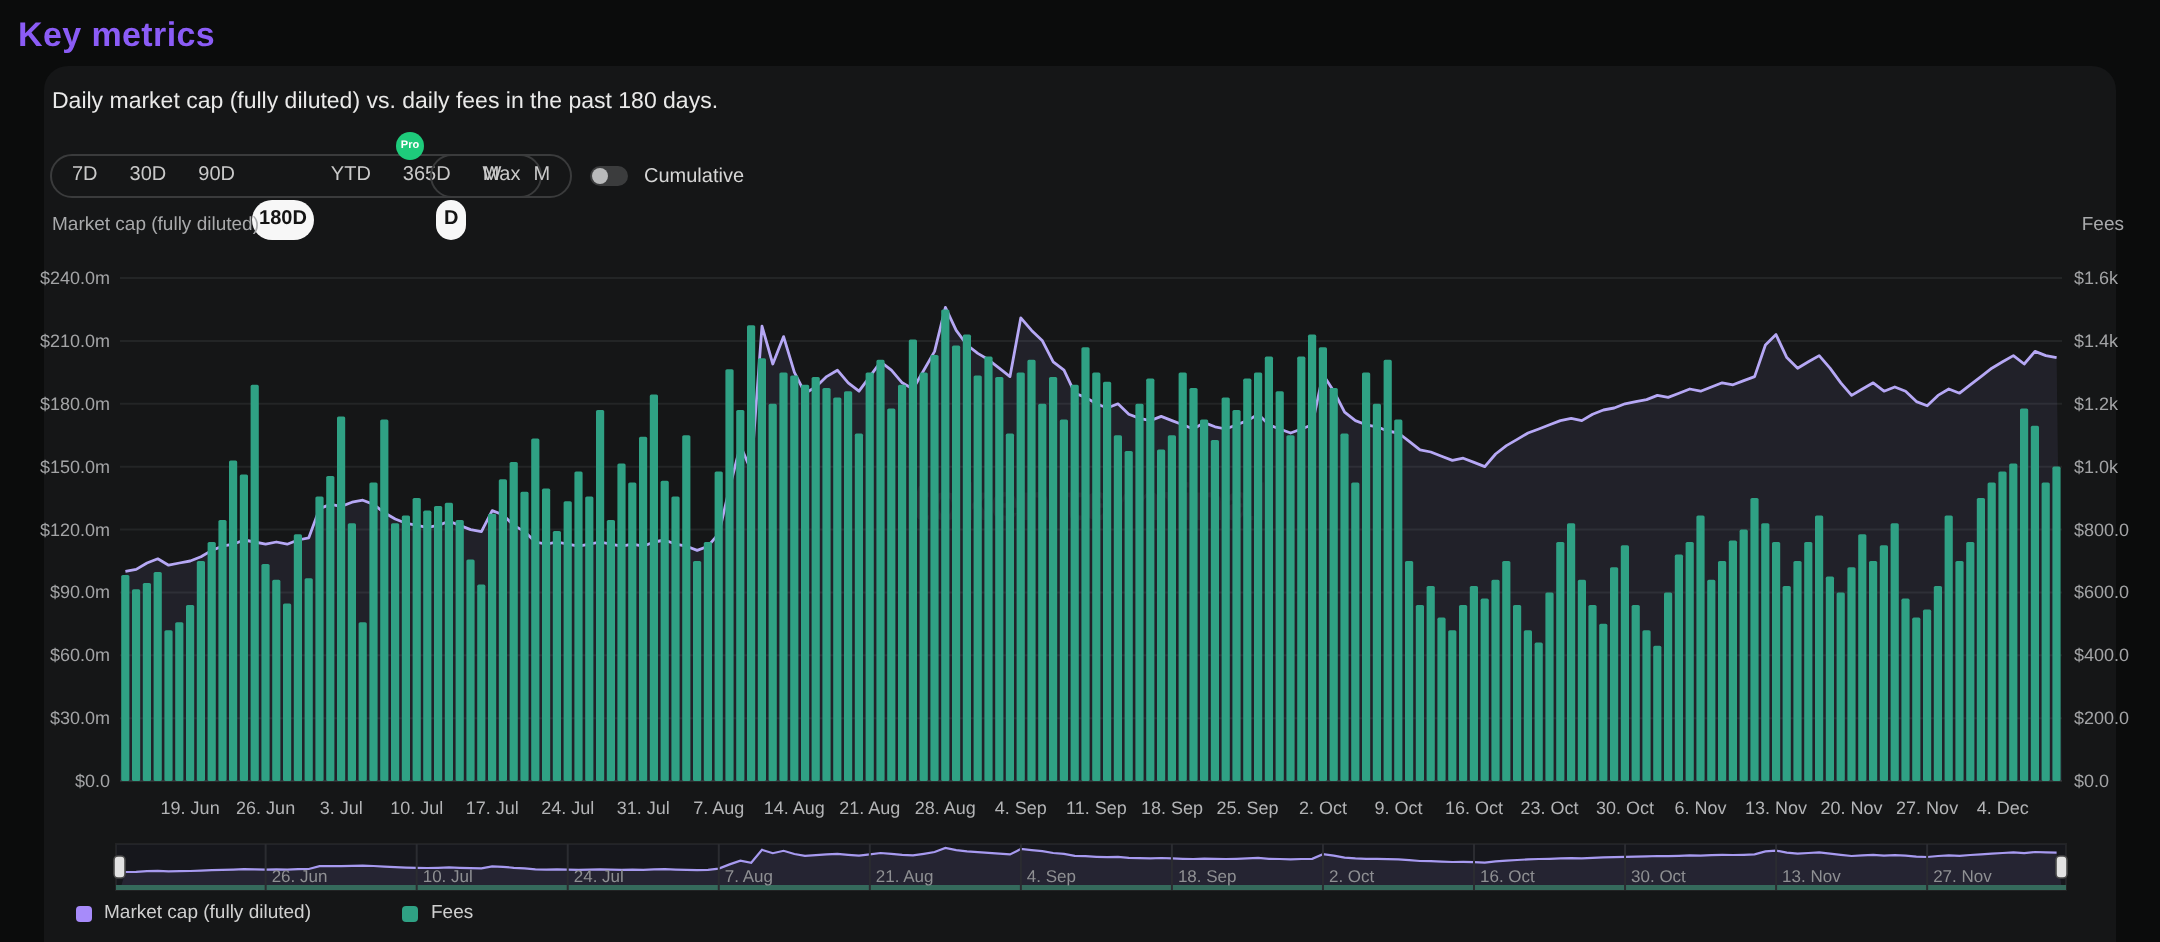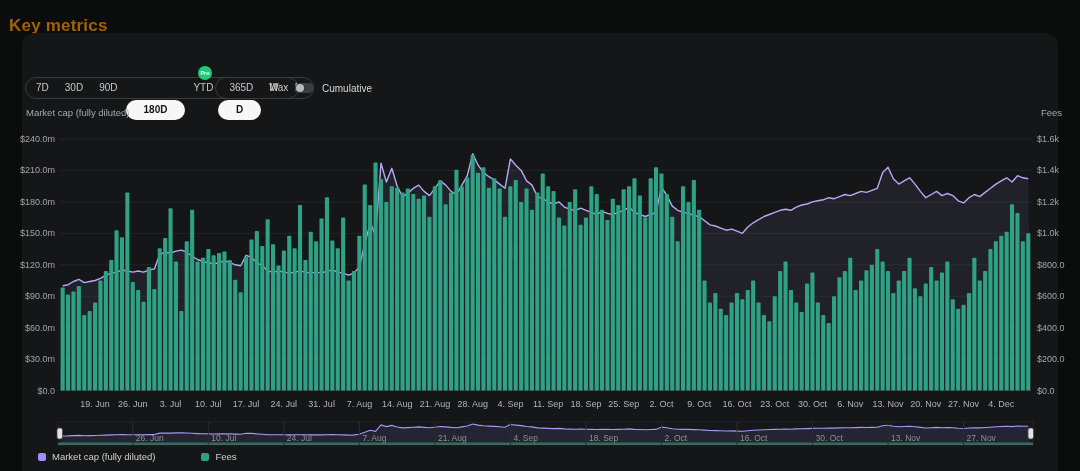--- a/index.html
+++ b/index.html
@@ -1,28 +1,28 @@
 <!DOCTYPE html>
 <html><head>
 <meta charset="utf-8">
 <style>
   html,body{margin:0;padding:0;background:#0b0c0c;}
   *{box-sizing:border-box;}
   #app{position:relative;width:1080px;height:471px;background:#0b0c0c;overflow:hidden;
        font-family:"Liberation Sans",sans-serif;color:#e8e8e8;}
-  #page-title{position:absolute;left:9px;top:16px;font-size:17px;font-weight:600;color:#a16207;letter-spacing:.2px;}
+  #page-title{position:absolute;left:9px;top:8px;font-size:17px;font-weight:600;color:#8b5cf6;letter-spacing:.2px;}
   #card{position:absolute;left:22px;top:33px;width:1036px;height:438px;background:#151617;border-radius:12px 12px 0 0;}
   #subtitle{position:absolute;left:26px;top:45px;font-size:11.5px;color:#e9e9e9;}
   
   .pillgroup{position:absolute;top:77px;height:22px;display:flex;align-items:center;
              border:1px solid #3a3b3c;border-radius:12px;padding:0 2px;}
   #range-group{left:25px;}
   #freq-group{left:215px;}
   .pill{font-size:10px;color:#c9c9c9;padding:0 8px;line-height:20px;border-radius:10px;cursor:pointer;white-space:nowrap;}
-  .pill.active{background:#f7f7f7;color:#141414;font-weight:700;padding:0 18px;margin-top:44px;}
+  .pill.active{background:#f7f7f7;color:#141414;font-weight:700;padding:0 4px;margin-top:44px;}
   #pro-badge{position:absolute;left:198px;top:66px;width:14px;height:14px;border-radius:50%;
              background:#1ecb7b;color:#ffffff;font-size:5.5px;font-weight:700;
              display:flex;align-items:center;justify-content:center;z-index:3;}
   #toggle{position:absolute;left:295px;top:83px;width:19px;height:10px;border-radius:5px;background:#3b3c3d;cursor:pointer;}
   #toggle .knob{position:absolute;left:1px;top:1px;width:8px;height:8px;border-radius:50%;background:#b9babb;}
   #cumulative-label{position:absolute;left:322px;top:83px;font-size:10px;color:#d6d6d6;}
   
   #left-axis-title{position:absolute;left:26px;top:107px;font-size:9.5px;color:#a8a9ab;}
   #right-axis-title{position:absolute;right:18px;top:107px;font-size:9.5px;color:#a8a9ab;}
   #chart-svg{position:absolute;left:0;top:0;width:1080px;height:471px;}
@@ -33,20 +33,21 @@
   .swatch{width:8px;height:8px;border-radius:2px;display:inline-block;}
 </style>
 </head>
 <body>
 
 <div id="app">
   <div id="page-title">Key metrics</div>
 
   <div id="card"></div>
 
+  <div id="subtitle">Daily market cap (fully diluted) vs. daily fees in the past 180 days.</div>
 
   <div id="range-group" class="pillgroup">
     <span class="pill">7D</span>
     <span class="pill">30D</span>
     <span class="pill">90D</span>
     <span class="pill active">180D</span>
     <span class="pill">YTD</span>
     <span class="pill">365D</span>
     <span class="pill">Max</span>
   </div>

